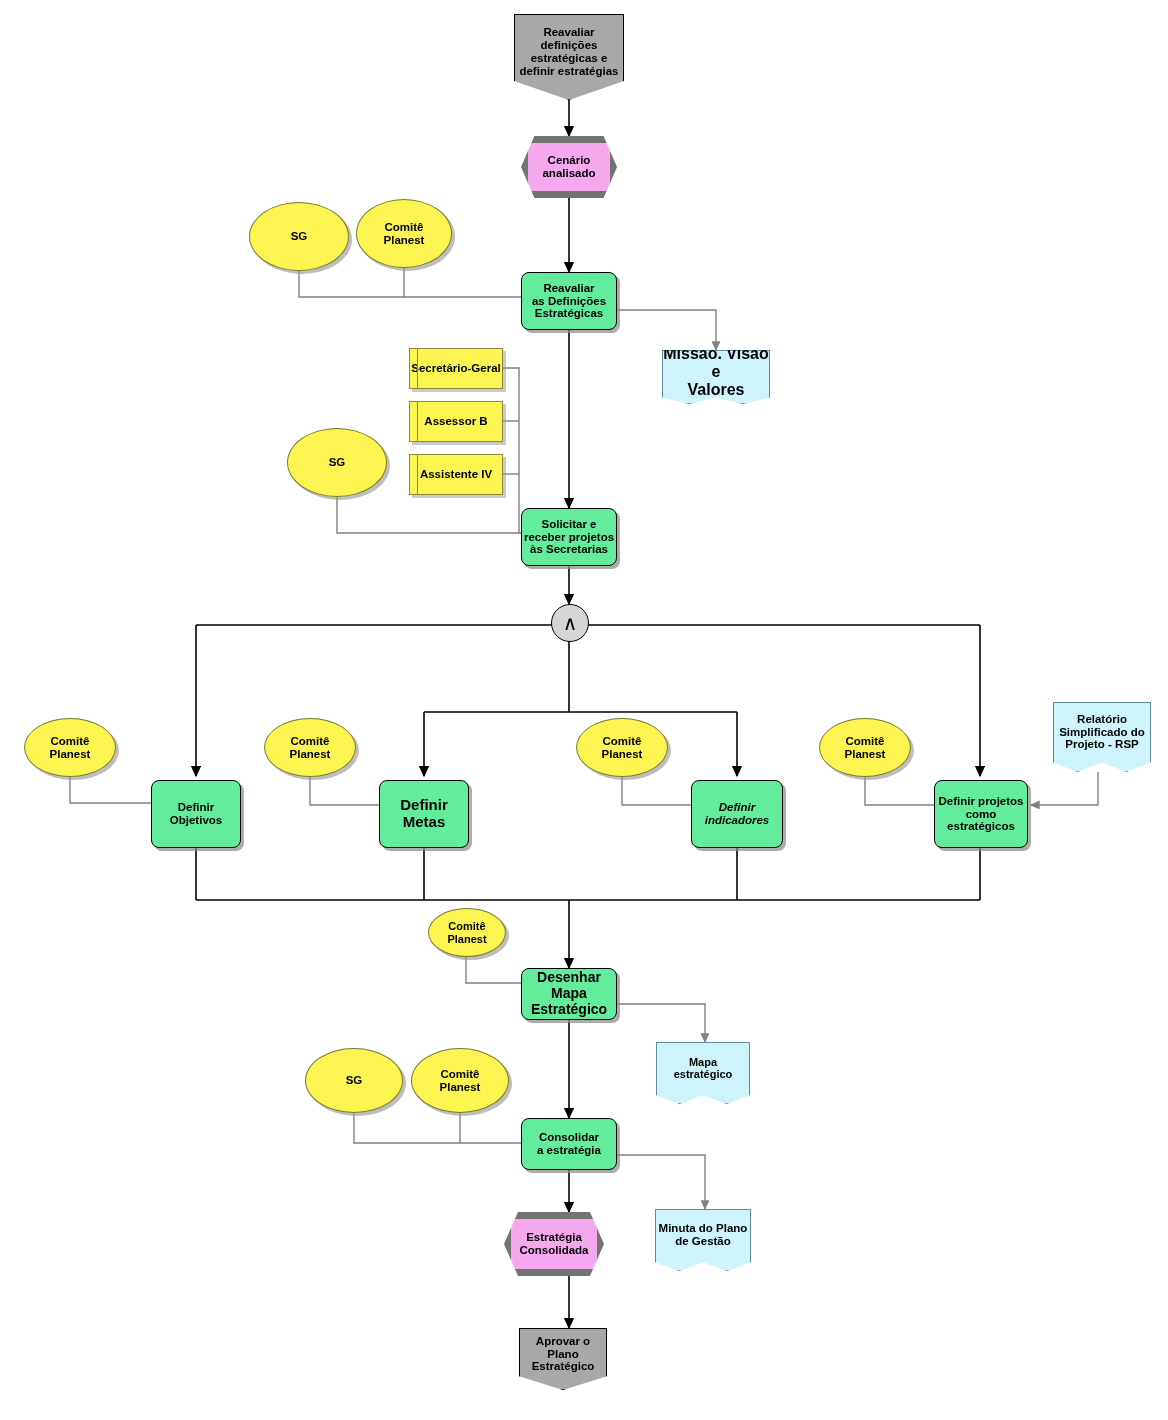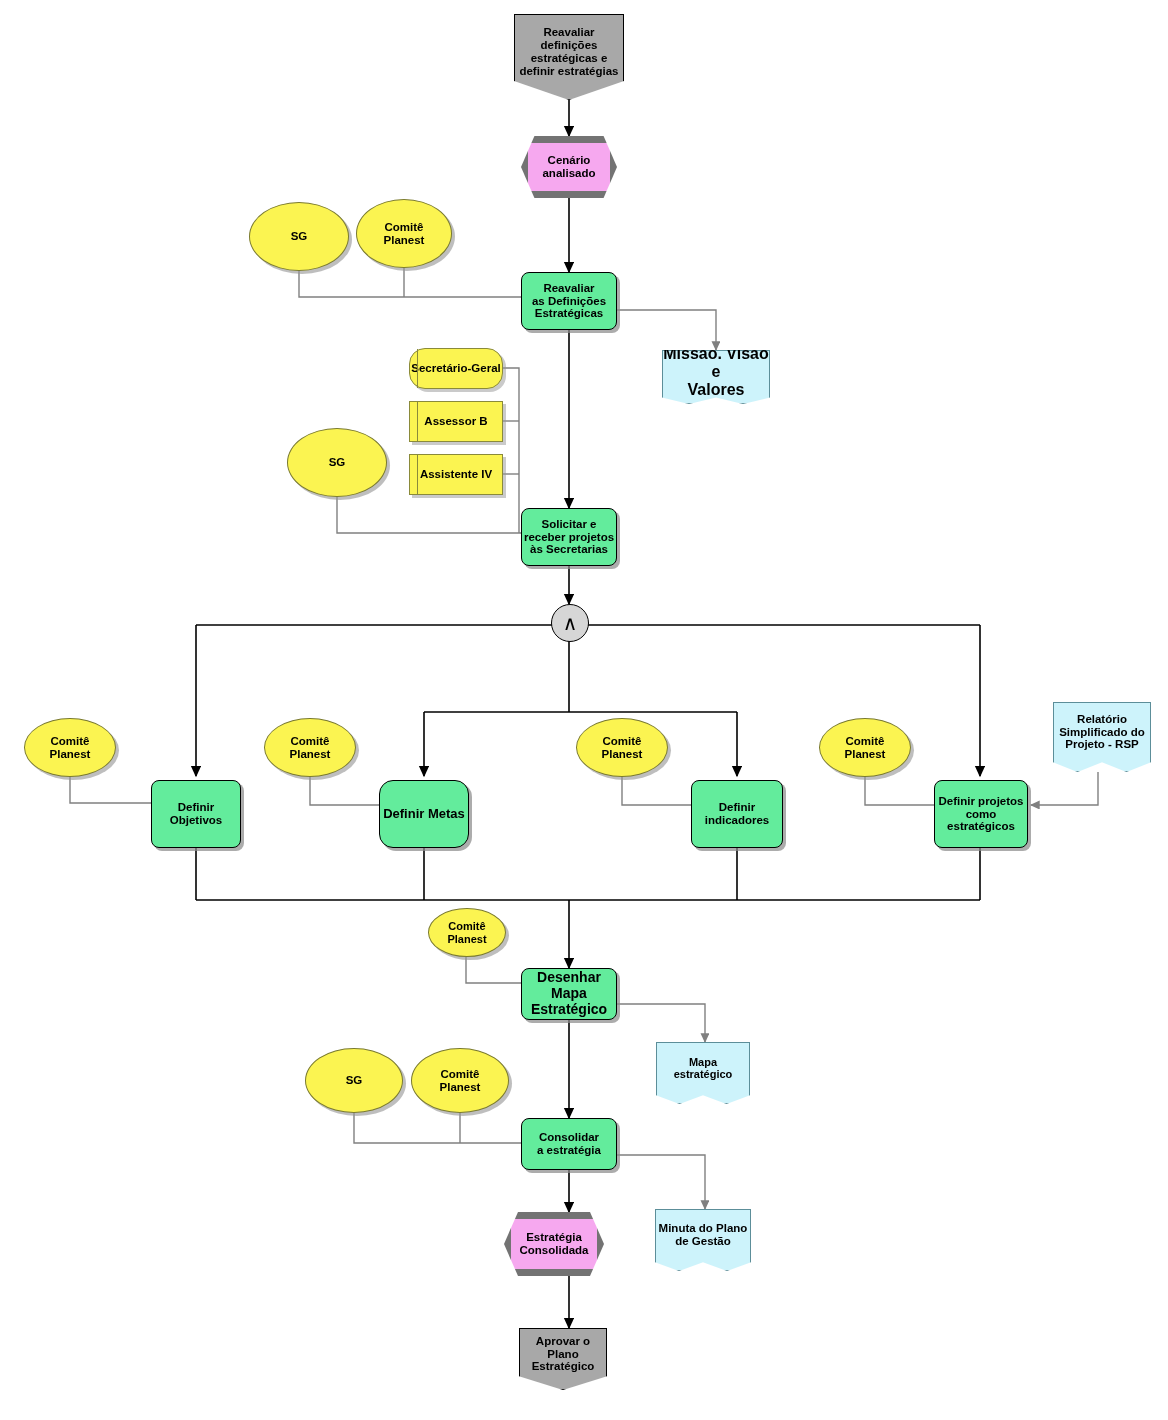--- a/index.html
+++ b/index.html
@@ -193,21 +193,21 @@
 Planest</div>
 
   <div class="node activity" style="left:521px; top:272px; width:96px; height:58px; font-size:11.5px;">Reavaliar
 as Definições
 Estratégicas</div>
 
   <div class="node docnote" style="left:662px; top:350px; width:108px; height:54px; font-size:16px;
               clip-path: polygon(0% 0%, 100% 0%, 100% 88%, 75% 100%, 50% 88%, 25% 100%, 0% 88%);">Missão. Visão e
 Valores</div>
 
-  <div class="node rolebox" style="left:409px; top:348px; width:94px; height:41px; font-size:11.5px;border-radius:16px;">Secretário-Geral</div>
+  <div class="node rolebox" style="left:409px; top:348px; width:94px; height:41px; font-size:11.5px;">Secretário-Geral</div>
   <div class="node rolebox" style="left:409px; top:401px; width:94px; height:41px; font-size:11.5px;">Assessor B</div>
   <div class="node rolebox" style="left:409px; top:454px; width:94px; height:41px; font-size:11.5px;">Assistente IV</div>
 
   <div class="node role" style="left:287px; top:428px; width:100px; height:69px; font-size:11.5px;">SG</div>
 
   <div class="node activity" style="left:521px; top:508px; width:96px; height:58px; font-size:11.5px;">Solicitar e
 receber projetos
 às Secretarias</div>
 
   <div class="gateway" style="left:551px; top:604px; width:36px; height:36px;">∧</div>
@@ -215,22 +215,22 @@
   <div class="node role" style="left:24px; top:718px; width:92px; height:59px; font-size:11.5px;">Comitê
 Planest</div>
   <div class="node role" style="left:264px; top:718px; width:92px; height:59px; font-size:11.5px;">Comitê
 Planest</div>
   <div class="node role" style="left:576px; top:718px; width:92px; height:59px; font-size:11.5px;">Comitê
 Planest</div>
   <div class="node role" style="left:819px; top:718px; width:92px; height:59px; font-size:11.5px;">Comitê
 Planest</div>
 
   <div class="node activity" style="left:151px; top:780px; width:90px; height:68px; font-size:11.5px;">Definir Objetivos</div>
-  <div class="node activity" style="left:379px; top:780px; width:90px; height:68px; font-size:13px;border-radius:14px;">Definir Metas</div>
-  <div class="node activity" style="left:691px; top:780px; width:92px; height:68px; font-size:11.5px;">Definir
+  <div class="node activity" style="left:379px; top:780px; width:90px; height:68px; font-size:15px;">Definir Metas</div>
+  <div class="node activity" style="left:691px; top:780px; width:92px; height:68px; font-size:11.5px;font-style:italic;">Definir
 indicadores</div>
   <div class="node activity" style="left:934px; top:780px; width:94px; height:68px; font-size:11.5px;">Definir projetos
 como
 estratégicos</div>
 
   <div class="node docnote" style="left:1053px; top:702px; width:98px; height:70px; font-size:11.5px;
               clip-path: polygon(0% 0%, 100% 0%, 100% 86%, 75% 100%, 50% 86%, 25% 100%, 0% 86%);">Relatório
 Simplificado do
 Projeto - RSP</div>
 

